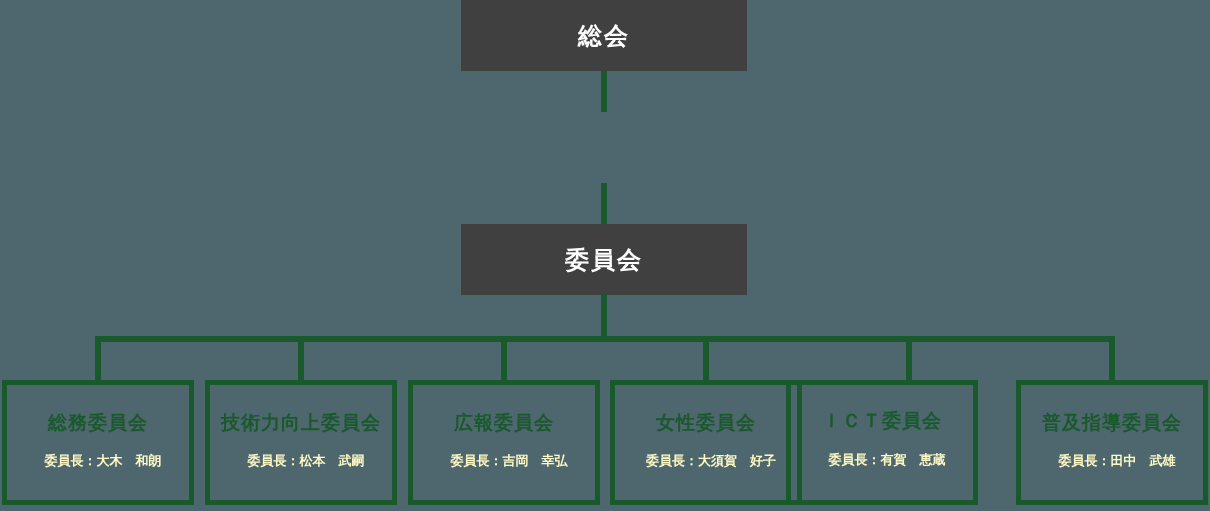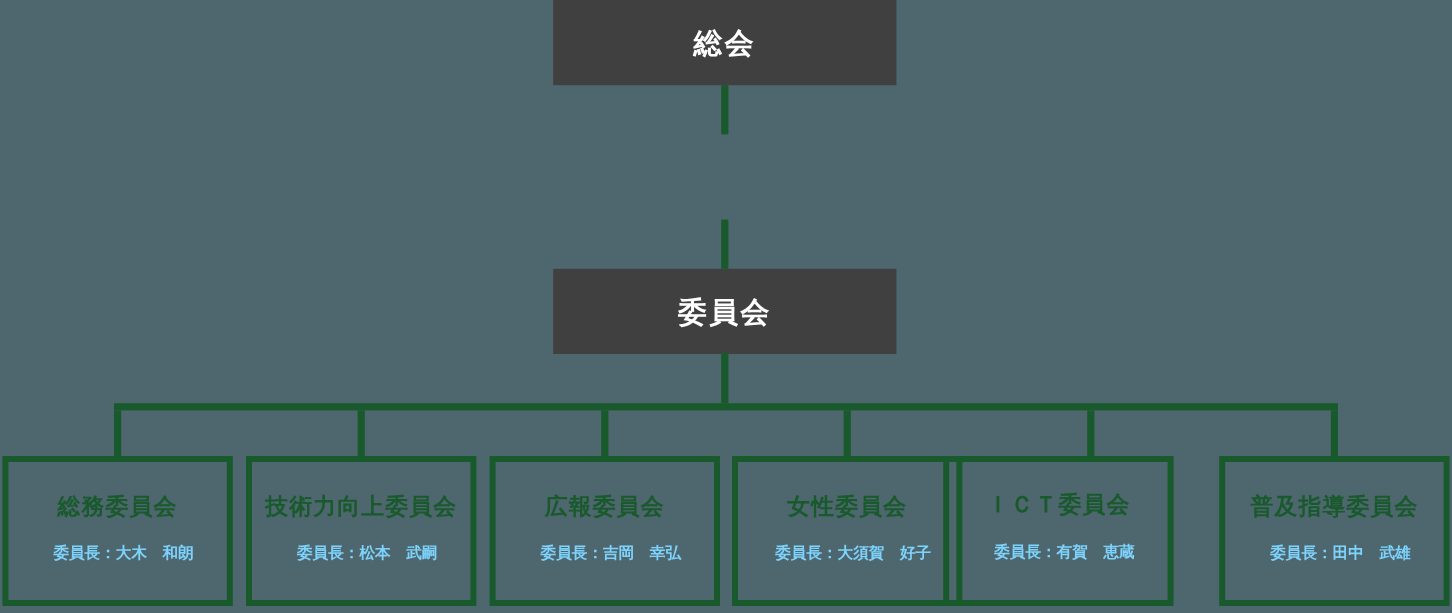--- a/index.html
+++ b/index.html
@@ -89,21 +89,21 @@
     margin-top: 28px;
     color: #195a2d;
     font-size: 19px;
     font-weight: bold;
     letter-spacing: 1px;
     line-height: 1;
     white-space: nowrap;
   }
   .committee .chair {
     margin-top: 22px;
-    color: #7dd3fc;
+    color: #fef9c3;
     font-size: 13px;
     font-weight: bold;
     line-height: 1;
     white-space: nowrap;
     margin-left: 10px;
   }
 </style>
 </head>
 <body>
 

